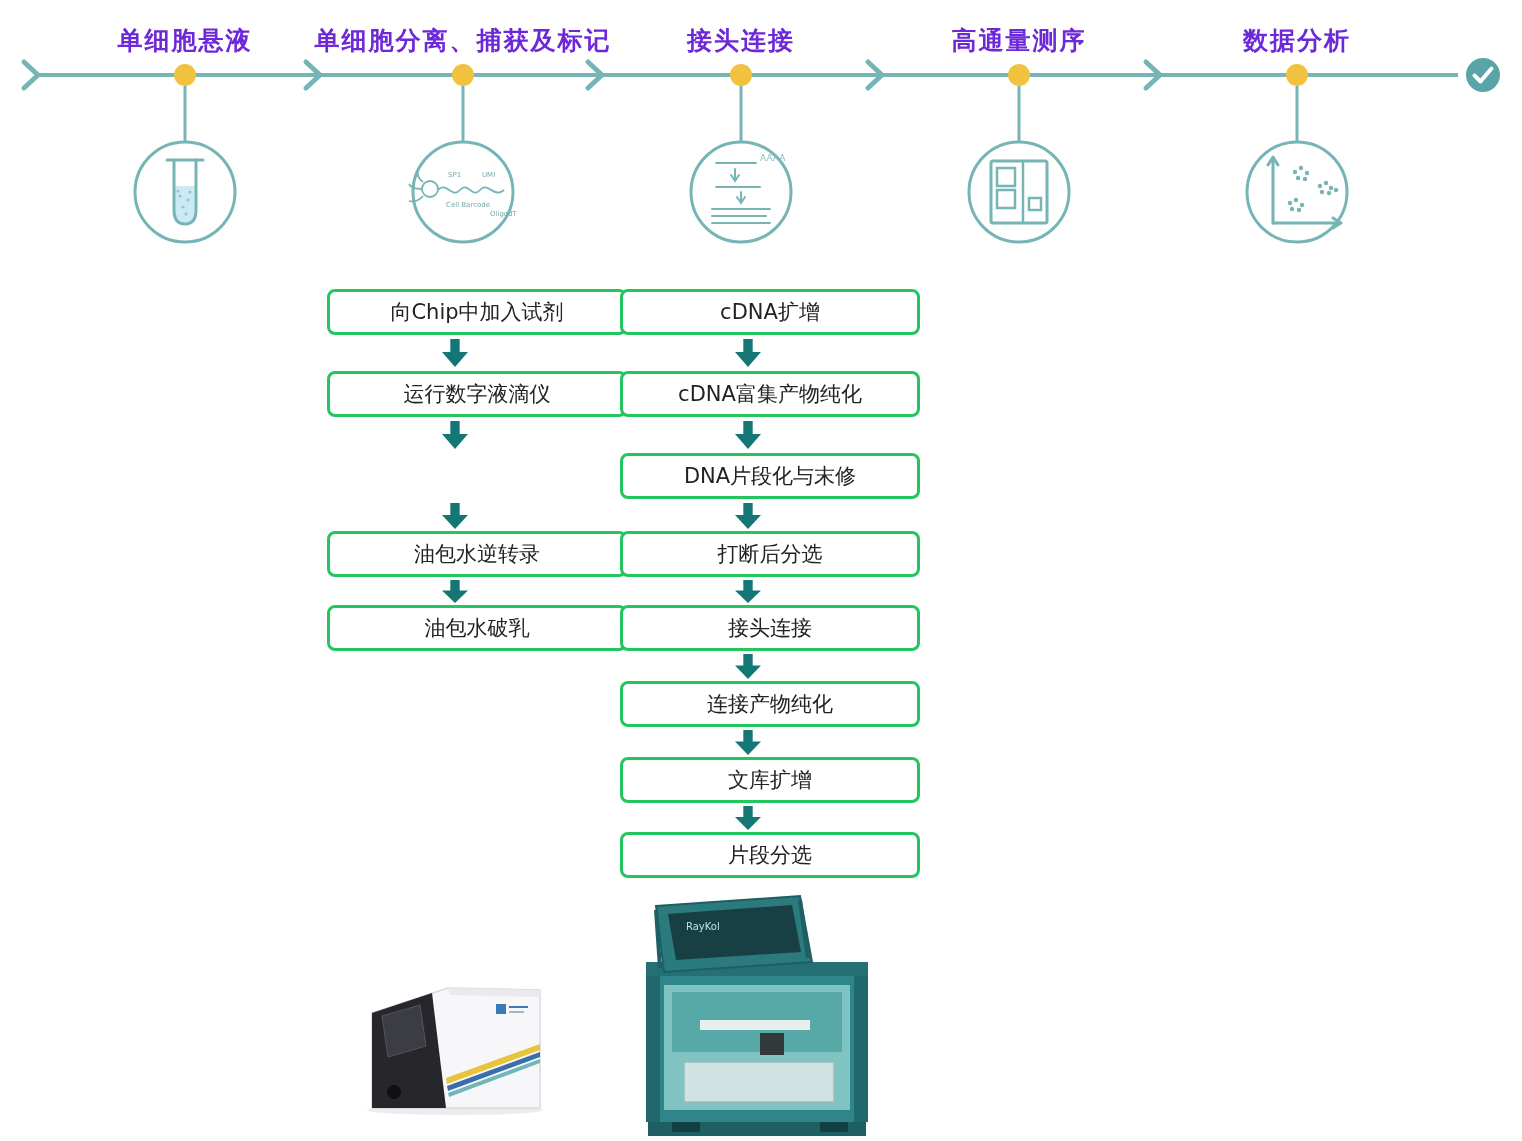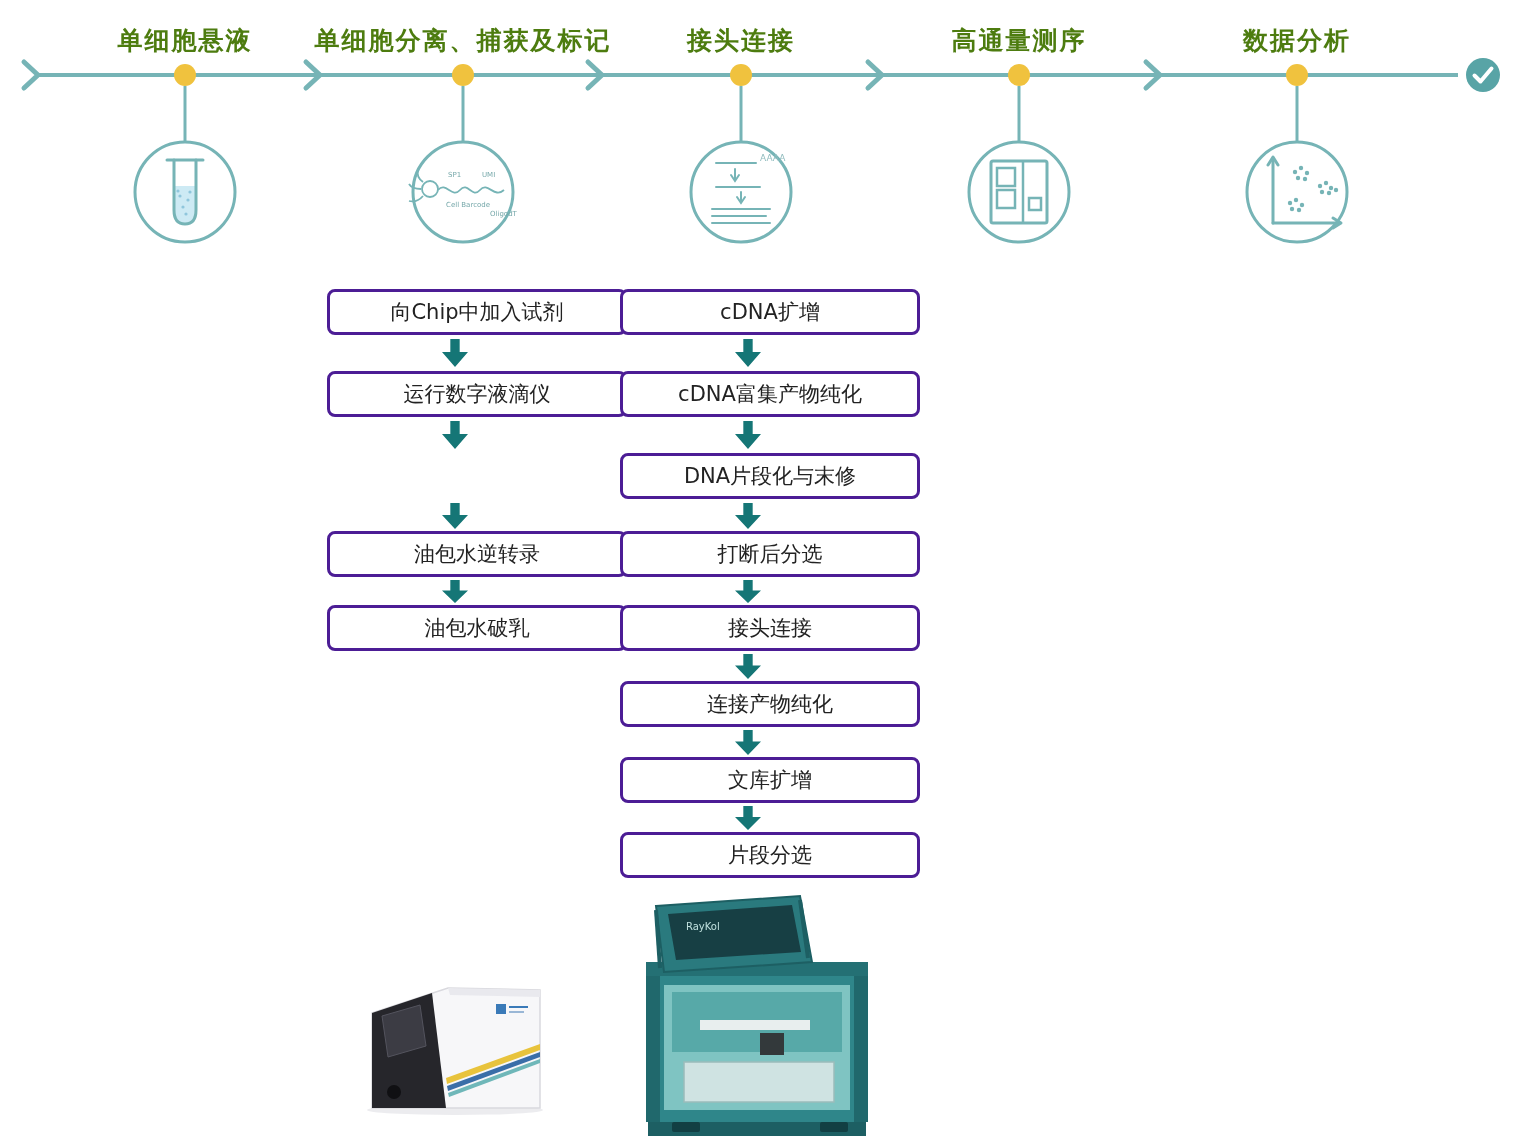--- a/index.html
+++ b/index.html
@@ -3,25 +3,25 @@
 <meta charset="utf-8">
 <style>
   html,body { margin:0; padding:0; background:#ffffff; }
   .canvas {
     position:relative; width:1522px; height:1141px; background:#ffffff;
     font-family:"DejaVu Sans","Liberation Sans",sans-serif; overflow:hidden;
   }
   .layer-svg { position:absolute; left:0; top:0; width:1522px; height:1141px; }
   .stage-title {
     position:absolute; top:24px; transform:translateX(-50%);
-    font-size:25px; font-weight:700; color:#4d7c0f; letter-spacing:2px; white-space:nowrap;
+    font-size:25px; font-weight:700; color:#6d28d9; letter-spacing:2px; white-space:nowrap;
   }
   .flow-box {
     position:absolute; width:300px; height:46px; box-sizing:border-box;
-    border:3px solid #4c1d95; border-radius:8px; background:#ffffff;
+    border:3px solid #22c55e; border-radius:8px; background:#ffffff;
     display:flex; align-items:center; justify-content:center;
     font-size:21px; color:#222; white-space:nowrap; z-index:2;
   }
   .down-arrow {
     position:absolute; width:26px; background:#157676; z-index:2;
     clip-path: polygon(32% 0, 68% 0, 68% 46%, 100% 46%, 50% 100%, 0 46%, 32% 46%);
   }
   .col-left  { left:327px; }
   .col-right { left:620px; }
   .arr-left  { left:442px; }

